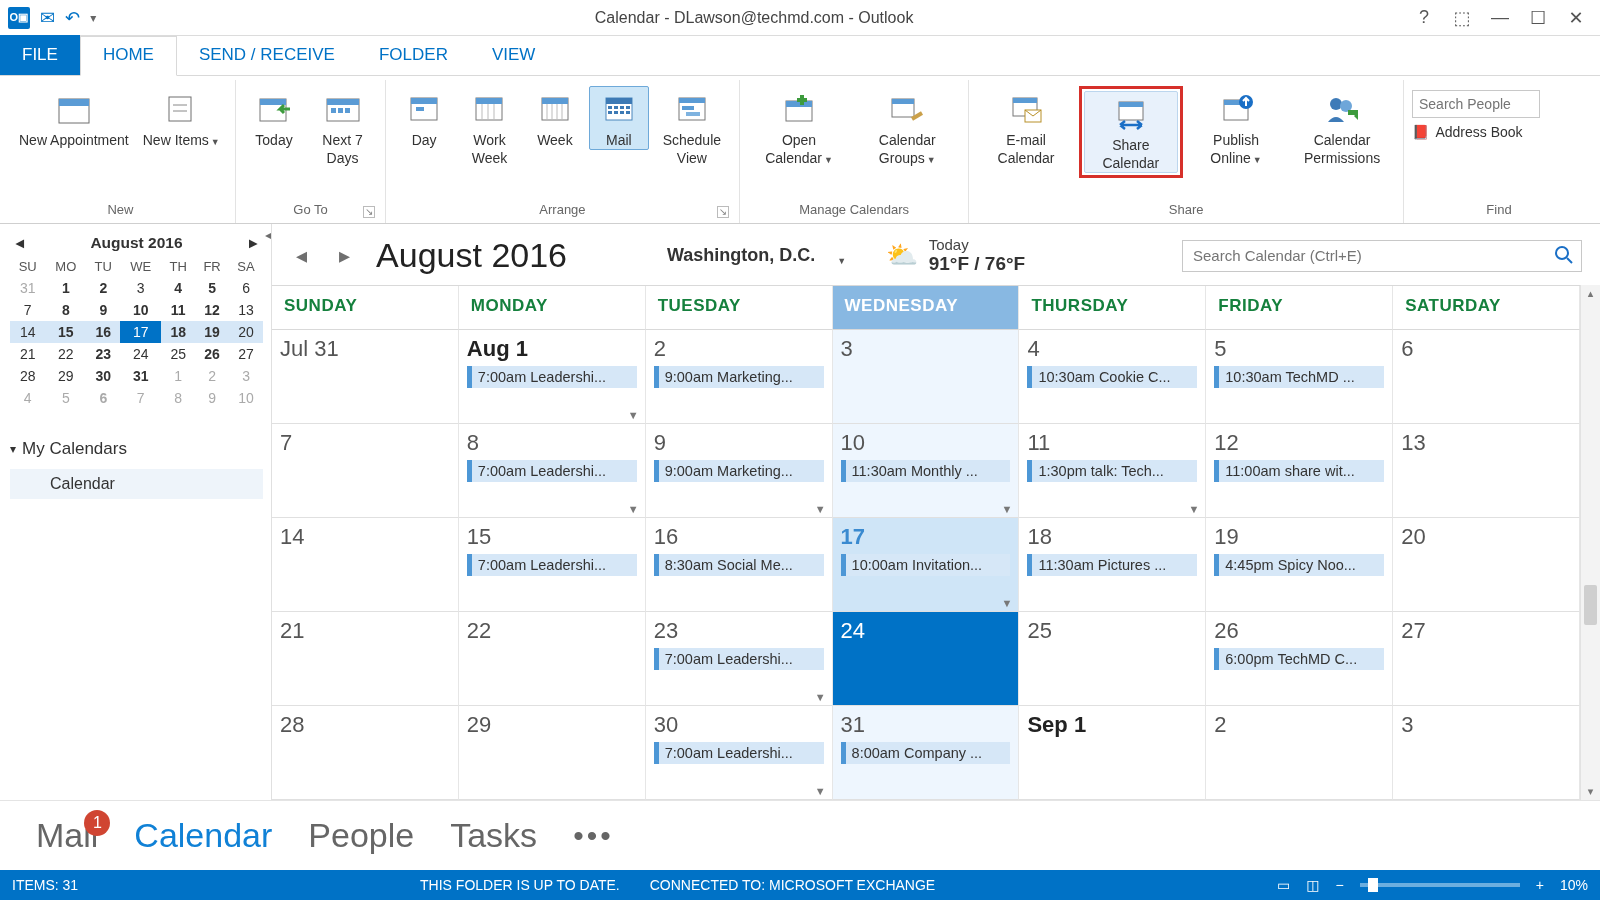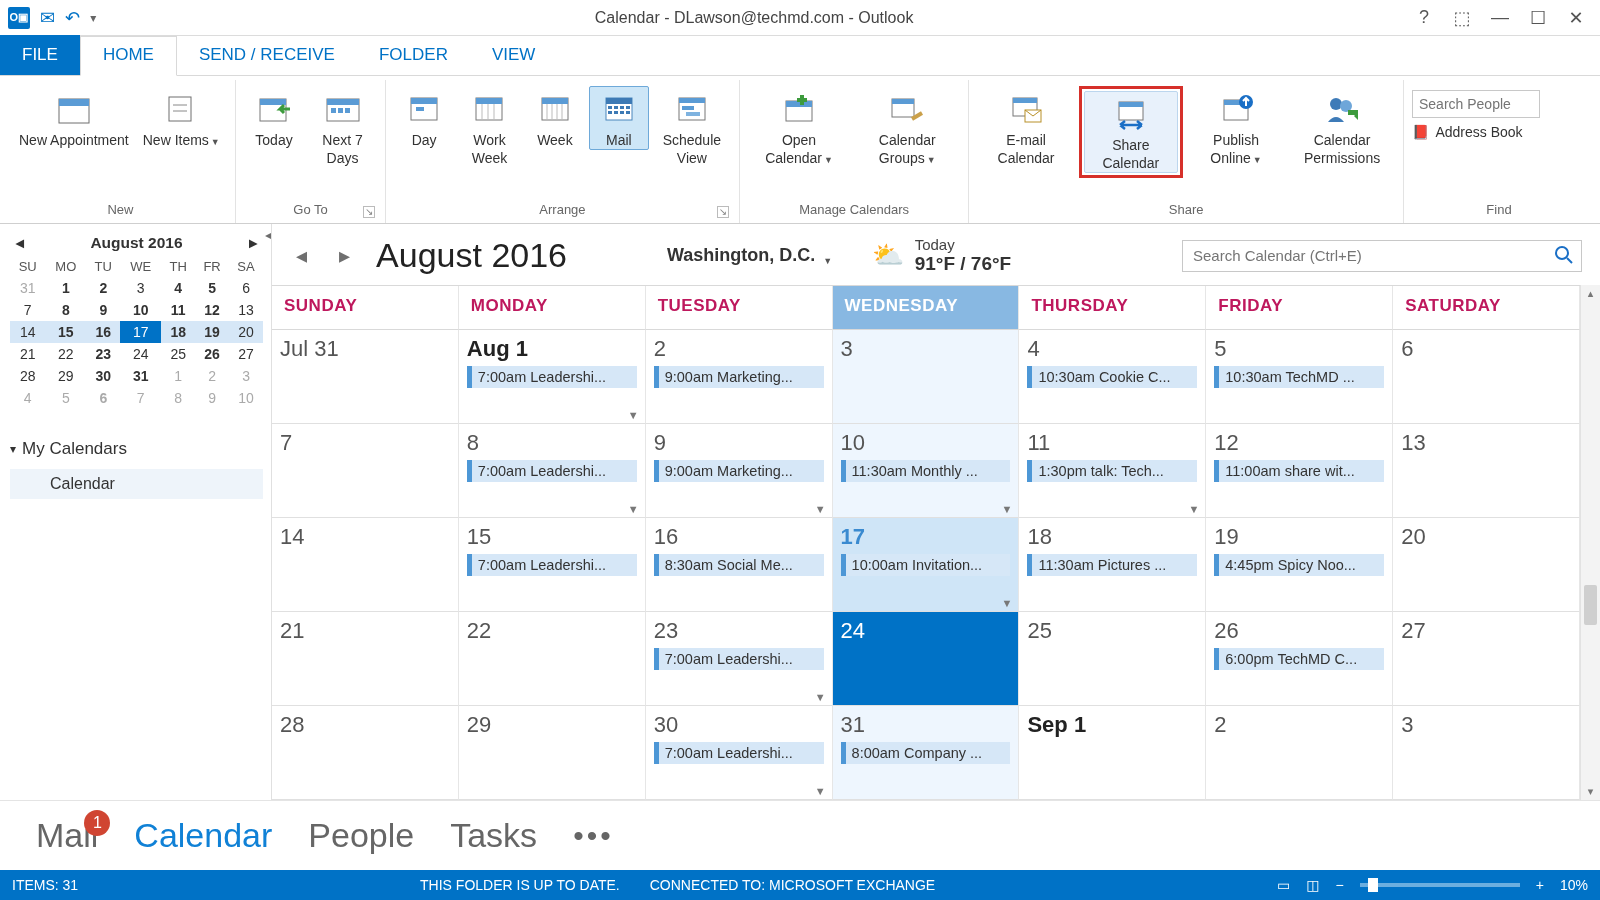--- a/index.html
+++ b/index.html
@@ -48,32 +48,32 @@
   .mini-table td.hl { background:#d6e7f7;}
   .mini-table td.today { background:#0072c6; color:#fff;}
   .my-cals { margin-top:26px;}
   .my-cals-h { font-size:17px; color:#333; display:flex;align-items:center;gap:6px; padding:4px 0;}
   .cal-item { background:#eef4fa; padding:6px 14px 6px 40px; font-size:16px; margin-top:6px;}
   
   .main { flex:1; display:flex; flex-direction:column; position:relative;}
   .main-head { display:flex; align-items:center; padding:12px 18px 10px; gap:20px;}
   .main-head .navbtn {font-size:22px;color:#6f6f6f; padding:0 6px; cursor:pointer;}
   .main-head h1 { font-weight:normal; font-size:34px; color:#222;}
-  .loc { font-size:18px; font-weight:600; color:#333; margin-left:80px; display:flex;align-items:flex-end;gap:6px;}
+  .loc { font-size:18px; font-weight:600; color:#333; margin-left:80px; display:flex;align-items:flex-end;gap:20px;}
   .weather { display:flex; align-items:center; gap:10px; margin-left:20px;}
   .weather .temps {font-size:16px;}
   .weather .temps .lab{font-size:15px;color:#444;}
   .weather .temps .vals{font-size:19px;font-weight:600;}
   .searchcal { margin-left:auto; width:400px; position:relative; }
   .searchcal input { width:100%; height:32px; font-size:15px; padding:4px 34px 4px 10px; color:#888; border:1px solid #c8c8c8;}
   .searchcal .mag { position:absolute; right:8px; top:5px; color:#1a6fc6;}
   
   .gridwrap {flex:1; display:flex; position:relative;}
   .grid { flex:1; border-top:1px solid #d9d9d9; display:grid; grid-template-columns: repeat(7,1fr); grid-template-rows: 44px repeat(5, 1fr);}
-  .colhead { background:#fff; color:#be185d; font-size:17px; font-weight:600; padding:10px 12px; border-right:1px solid #e6e6e6; border-bottom:1px solid #d9d9d9; letter-spacing:0.5px;}
+  .colhead { background:#fff; color:#15803d; font-size:17px; font-weight:600; padding:10px 12px; border-right:1px solid #e6e6e6; border-bottom:1px solid #d9d9d9; letter-spacing:0.5px;}
   .colhead.today {background:#88b8e2;color:#fff;}
   .cell { border-right:1px solid #e6e6e6; border-bottom:1px solid #e0e0e0; position:relative; padding:6px 8px 2px; overflow:hidden;}
   .cell .num{font-size:22px;color:#555;}
   .cell .num.bold{font-weight:700;color:#222;}
   .cell.todaycol{background:#eef6fe;}
   .cell.todaycol.sel{background:#cfe5f7;}
   .cell.selected{background:#0072c6;}
   .cell.selected .num{color:#fff;}
   .cell .num.today{color:#3a8ad0;font-weight:600;}
   .evt { margin-top:4px; font-size:14.5px; background:#d6e7f7; border-left:5px solid #4d97d6; padding:3px 6px; white-space:nowrap; overflow:hidden; text-overflow:ellipsis; color:#333;}

